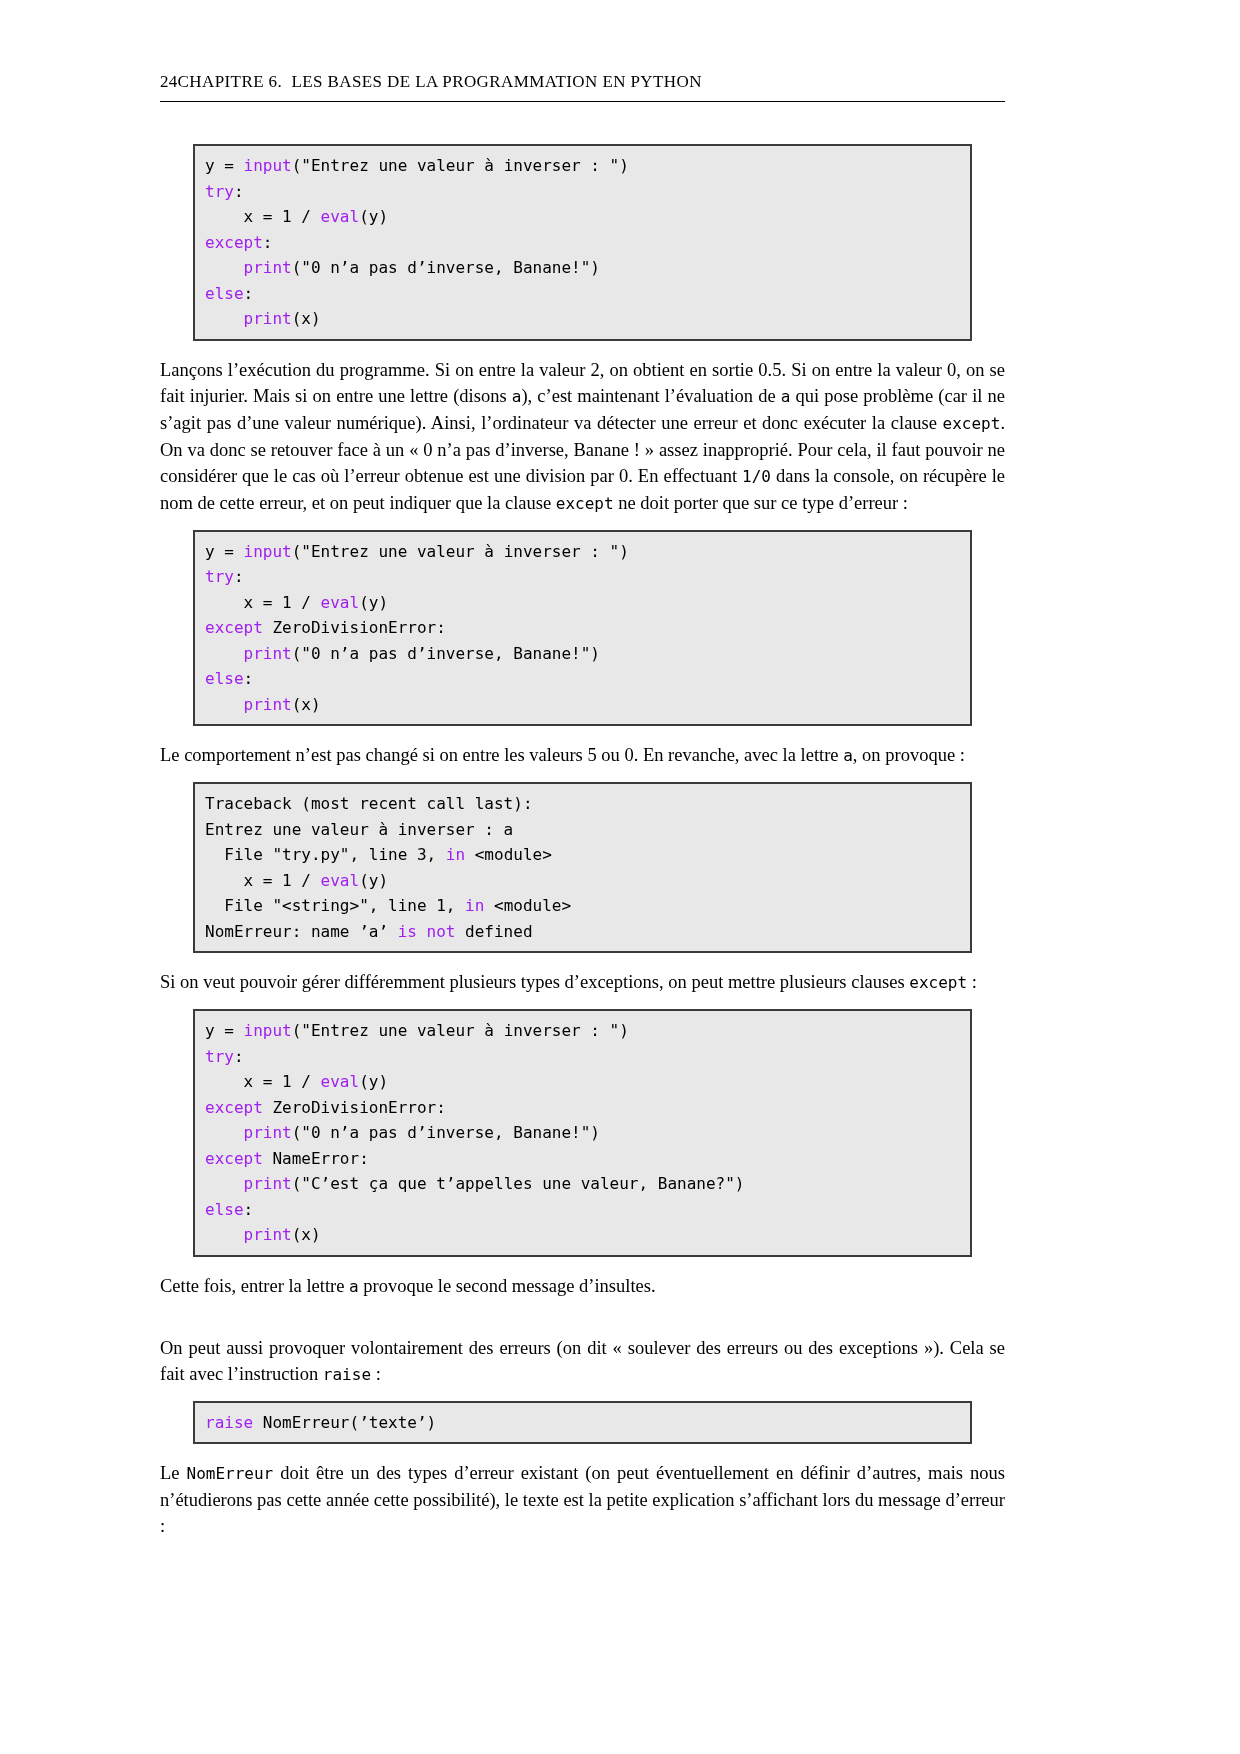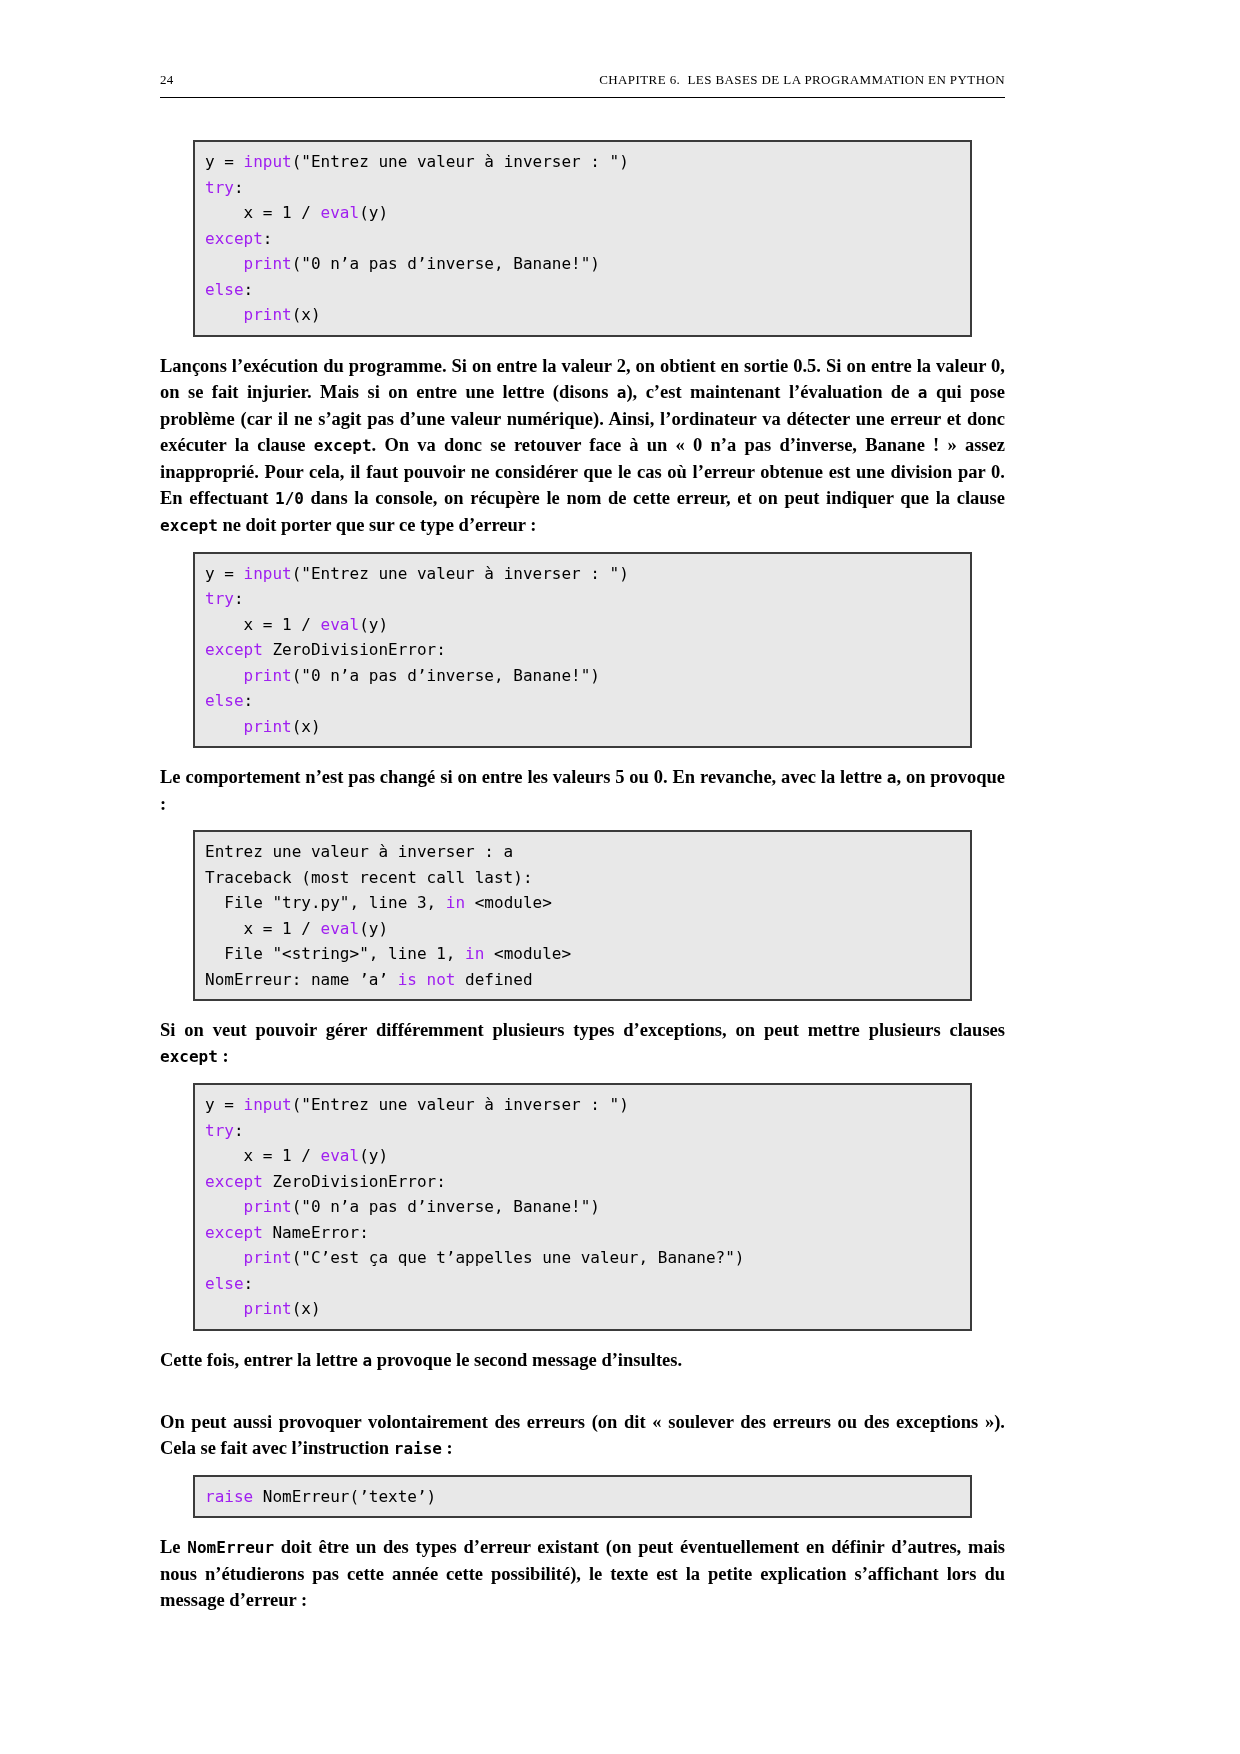--- a/index.html
+++ b/index.html
@@ -16,38 +16,36 @@
     background: #ffffff;
     color: var(--text-color);
     font-family: "Liberation Serif", serif;
     overflow: hidden;
   }
   .inner {
     padding: 72px 235px 0 160px; 
   }
   .header-row {
     display: flex;
-    justify-content: space-between;
     align-items: baseline;
-    font-size: 13px;
+    font-size: 17px;
   }
   .pagenum { letter-spacing: 0.3px; }
   .chapter { white-space: pre; letter-spacing: 0.4px; }
   .header-rule {
     border: none;
     border-top: 1.6px solid #000;
     margin: 9px 0 0 0;
   }
   .flow { margin-top: 42px; }
   .para {
     font-size: 18.5px;
     line-height: 26px;
     text-align: justify;
     margin: 0 0 13px 0;
-    font-weight: bold;
   }
   .para.spaced { margin-top: 35px; }
   .code-block {
     background: var(--code-bg);
     border: 2px solid var(--code-border);
     margin: 10px 0 16px 33px;
     width: 779px;
     padding: 7px 8px 7px 10px;
     font-family: "DejaVu Sans Mono", monospace;
     font-size: 16px;
@@ -92,22 +90,22 @@
           <div class="code-line"><span class="plain">    x = 1 / </span><span class="kw">eval</span><span class="plain">(y)</span></div>
           <div class="code-line"><span class="kw">except</span><span class="plain"> ZeroDivisionError:</span></div>
           <div class="code-line"><span class="plain">    </span><span class="kw">print</span><span class="plain">("0 n’a pas d’inverse, Banane!")</span></div>
           <div class="code-line"><span class="kw">else</span><span class="plain">:</span></div>
           <div class="code-line"><span class="plain">    </span><span class="kw">print</span><span class="plain">(x)</span></div>
         </div>
 
       <p class="para"><span>Le comportement n’est pas changé si on entre les valeurs 5 ou 0. En revanche, avec la lettre </span><span class="inline-code">a</span><span>, on provoque :</span></p>
 
       <div class="code-block">
+          <div class="code-line"><span class="plain">Traceback (most recent call last):</span></div>
           <div class="code-line"><span class="plain">Entrez une valeur à inverser : a</span></div>
-          <div class="code-line"><span class="plain">Traceback (most recent call last):</span></div>
           <div class="code-line"><span class="plain">  File "try.py", line 3, </span><span class="kw">in</span><span class="plain"> &lt;module&gt;</span></div>
           <div class="code-line"><span class="plain">    x = 1 / </span><span class="kw">eval</span><span class="plain">(y)</span></div>
           <div class="code-line"><span class="plain">  File "&lt;string&gt;", line 1, </span><span class="kw">in</span><span class="plain"> &lt;module&gt;</span></div>
           <div class="code-line"><span class="plain">NomErreur: name ’a’ </span><span class="kw">is not</span><span class="plain"> defined</span></div>
         </div>
 
       <p class="para"><span>Si on veut pouvoir gérer différemment plusieurs types d’exceptions, on peut mettre plusieurs clauses </span><span class="inline-code">except</span><span> :</span></p>
 
       <div class="code-block">
           <div class="code-line"><span class="plain">y = </span><span class="kw">input</span><span class="plain">("Entrez une valeur à inverser : ")</span></div>

